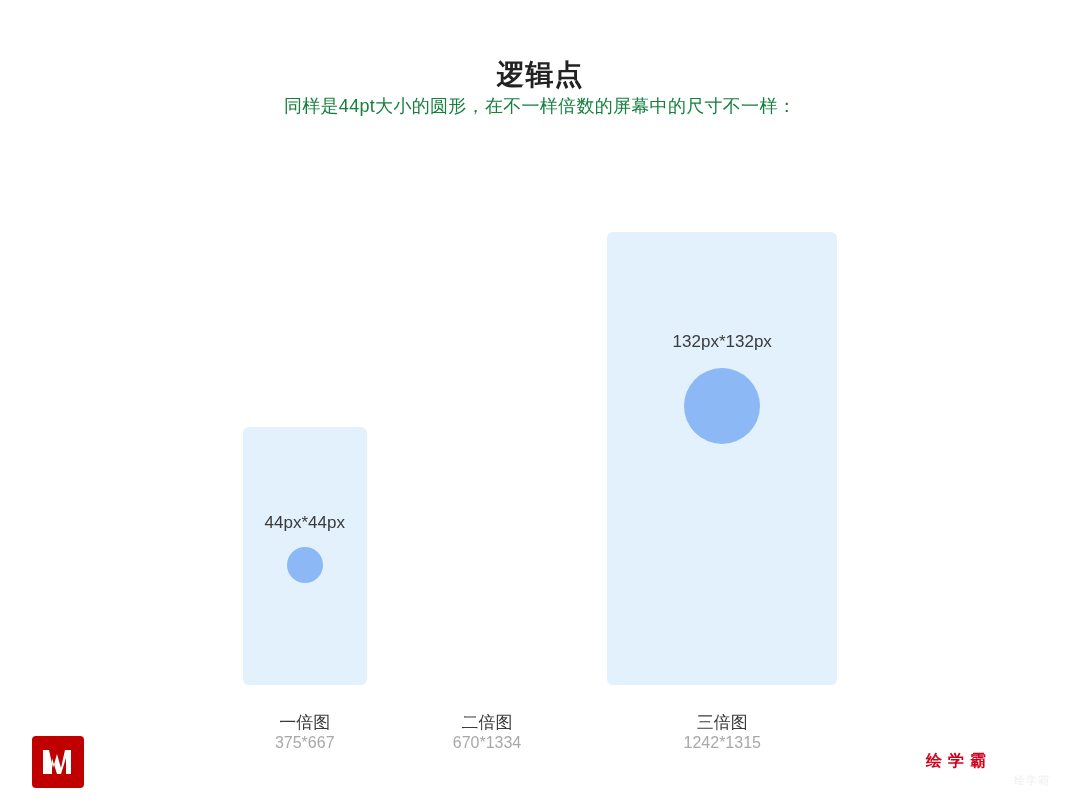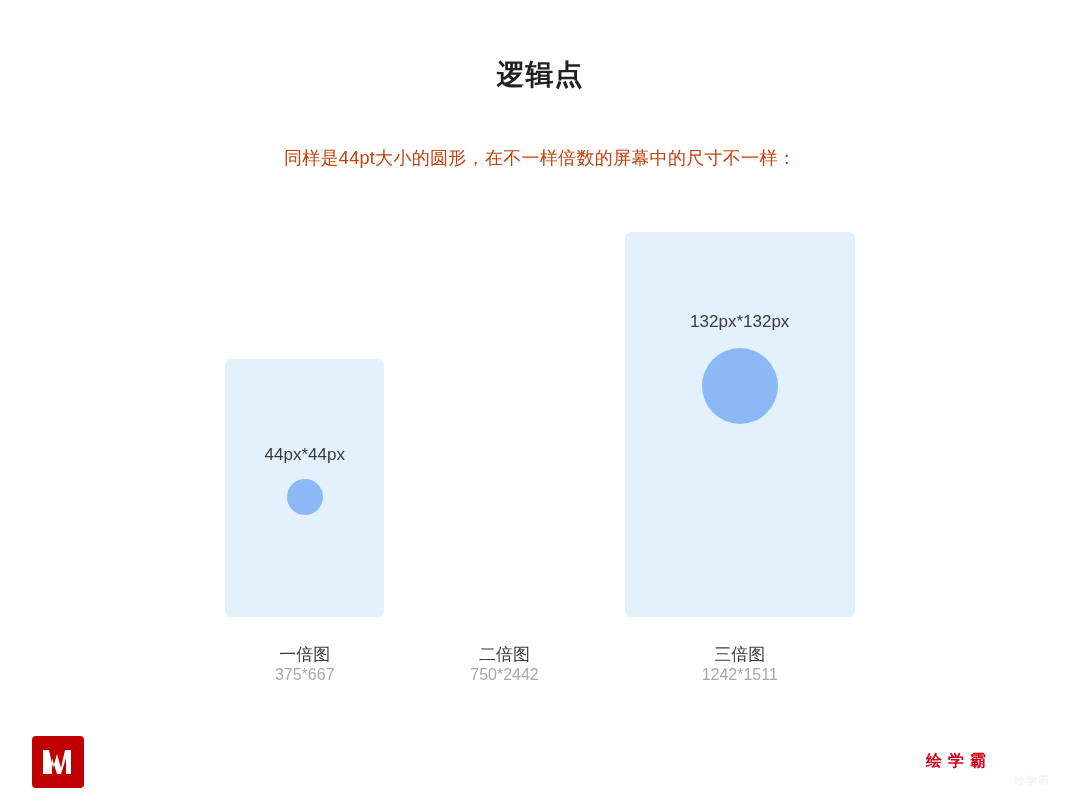--- a/index.html
+++ b/index.html
@@ -26,22 +26,21 @@
     text-align: center;
     font-size: 28px;
     font-weight: bold;
     color: #222222;
     letter-spacing: 1px;
     padding-top: 56px;
   }
   .subtitle {
     text-align: center;
     font-size: 18px;
-    color: #c2410c;
-    margin-top: 52px;
+    color: #15803d;
     letter-spacing: 0.3px;
   }
   .devices {
     position: absolute;
     left: 0;
     right: 0;
     top: 232px;
     display: flex;
     justify-content: center;
     align-items: flex-end;
@@ -77,27 +76,27 @@
     color: #3a3a3a;
     text-align: right;
   }
   .resolution {
     font-size: 16px;
     color: #a8a8a8;
     text-align: center;
   }
 
   
-  .d1 .screen { width: 159px; height: 258px; padding-top: 86px; }
+  .d1 .screen { width: 124px; height: 258px; padding-top: 86px; }
   .d1 .dot { width: 36px; height: 36px; margin-top: 14px; }
   
   .d2 .screen { width: 182px; height: 307px; padding-top: 68px; }
   .d2 .dot { width: 52px; height: 52px; margin-top: 14px; }
   
-  .d3 .screen { width: 230px; height: 385px; padding-top: 80px; }
+  .d3 .screen { width: 230px; height: 453px; padding-top: 100px; }
   .d3 .dot { width: 76px; height: 76px; margin-top: 16px; }
 
   .logo {
     position: absolute;
     left: 32px;
     bottom: 22px;
     width: 52px;
     height: 52px;
     background: #c00000;
     border-radius: 4px;
@@ -139,30 +138,30 @@
       <div class="screen">
         <div class="screen-label">44px*44px</div>
         <div class="dot"></div>
       </div>
       <div class="caption">一倍图</div>
       <div class="resolution">375*667</div>
     </div>
 
     <div class="device d2">
       <div class="caption">二倍图</div>
-      <div class="resolution">750*2442</div>
+      <div class="resolution">670*1334</div>
     </div>
 
     <div class="device d3">
       <div class="screen">
         <div class="screen-label">132px*132px</div>
         <div class="dot"></div>
       </div>
       <div class="caption">三倍图</div>
-      <div class="resolution">1242*1511</div>
+      <div class="resolution">1242*1315</div>
     </div>
 
   </div>
 
   <div class="logo">
     <svg width="34" height="28" viewBox="0 0 34 28" aria-hidden="true">
       <path d="M2 2 L8 2 L12 20 L16 6 L20 20 L24 2 L30 2 L30 26 L25 26 L25 10 L20 26 L16 26 L11 10 L11 26 L2 26 Z" fill="#ffffff"></path>
     </svg>
   </div>
 

